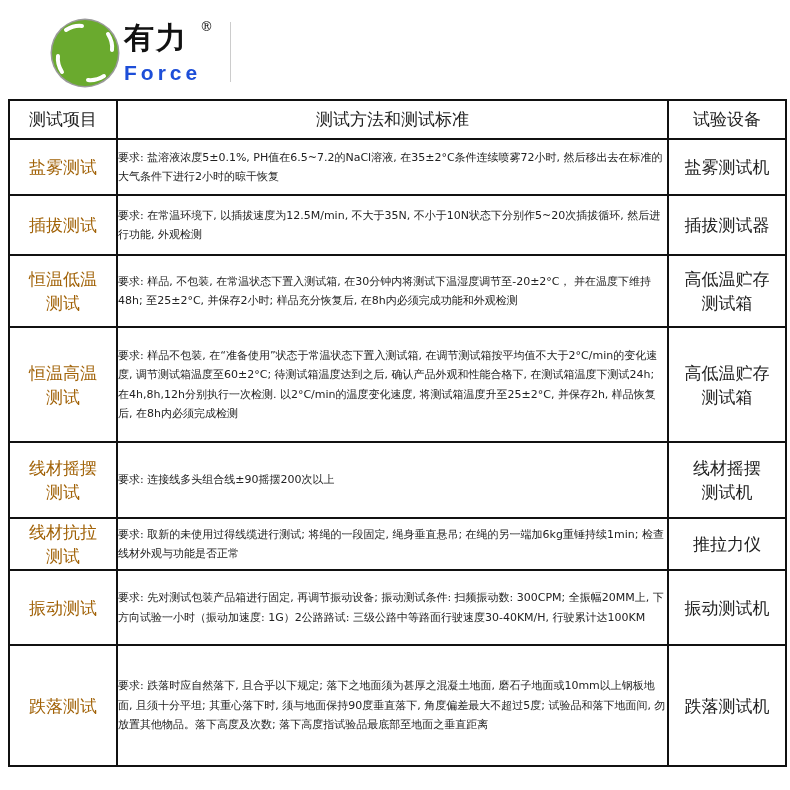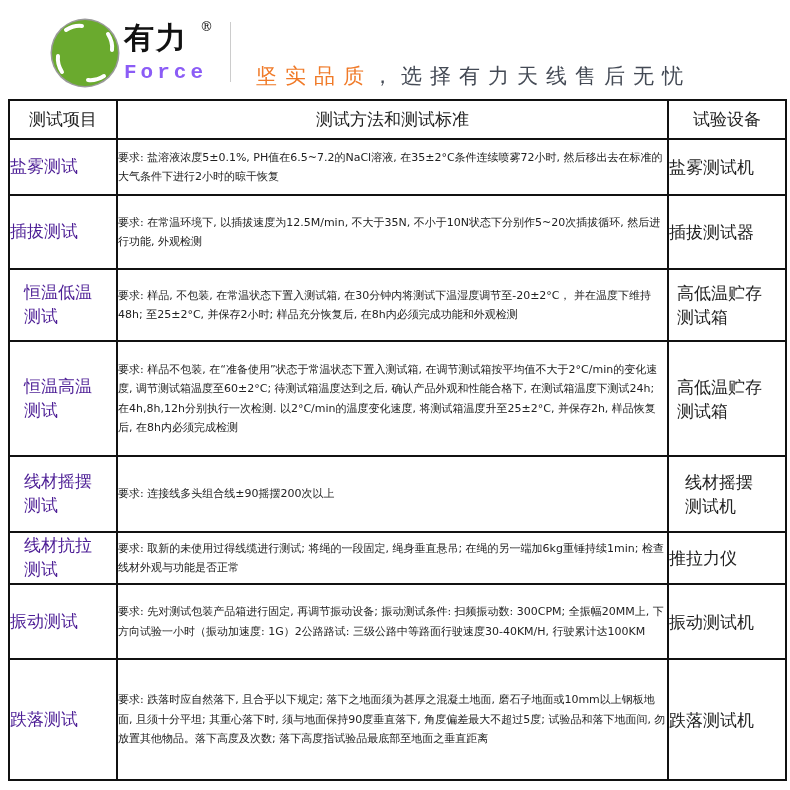--- a/index.html
+++ b/index.html
@@ -7,58 +7,55 @@
            font-family: "DejaVu Sans", "Liberation Sans", sans-serif; color: #222; }
 
     .header { position: absolute; left: 0; top: 0; width: 790px; height: 100px; }
     .logo { position: absolute; left: 48px; top: 17px; width: 190px; height: 70px; }
     .logo-circle { position: absolute; left: 4px; top: 3px; width: 66px; height: 66px; border-radius: 50%;
                    background: #6aaa2e; box-shadow: 0 0 0 1.5px #9a9a9a; overflow: hidden; }
     .logo-circle svg { position: absolute; left: 0; top: 0; }
     .logo-cn { position: absolute; left: 76px; top: 4px; font-family: "DejaVu Serif", "Liberation Serif", serif;
                font-weight: bold; font-size: 30px; color: #111; letter-spacing: 2px; line-height: 34px; }
     .logo-reg { position: absolute; left: 152px; top: 2px; font-size: 13px; color: #111; font-family: "DejaVu Serif", serif; }
-    .logo-en { position: absolute; left: 76px; top: 44px; font-family: Liberation Mono, monospace;
-               font-weight: bold; font-size: 21px; color: #8b5cf6; letter-spacing: 4px; line-height: 24px; }
+    .logo-en { position: absolute; left: 76px; top: 44px; font-family: Liberation Sans, sans-serif;
+               font-weight: bold; font-size: 21px; color: #1d4ed8; letter-spacing: 4px; line-height: 24px; }
     .header-divider { position: absolute; left: 230px; top: 22px; width: 1px; height: 60px; background: #cccccc; }
     .title { position: absolute; left: 244px; top: 10px; font-size: 40px; font-weight: bold; color: #0d2f6b;
              letter-spacing: 1px; line-height: 50px; white-space: nowrap; }
     .subtitle { position: absolute; left: 256px; top: 62px; font-size: 21px; line-height: 28px; letter-spacing: 8px; white-space: nowrap; }
     .subtitle .accent { color: #f07a28; }
     .subtitle .rest { color: #444a55; }
 
     table.grid { position: absolute; left: 8px; top: 99px; width: 777px; border-collapse: collapse; table-layout: fixed; }
     table.grid td, table.grid th { border: 2.5px solid #111; padding: 0; vertical-align: middle; }
     th { font-weight: normal; font-size: 17px; color: #222; height: 37px; }
-    td.col-name { font-size: 17px; line-height: 24px; color: #4c1d95; font-family: Liberation Serif, serif; }
+    td.col-name { text-align: center; font-size: 17px; line-height: 24px; color: #a16207; }
     td.col-method { font-size: 11px; line-height: 19.5px; color: #222; padding: 3px 8px 3px 8px; text-align: left; }
-    td.col-equip { text-align: left; font-size: 17px; line-height: 24px; color: #222; }
+    td.col-equip { text-align: center; font-size: 17px; line-height: 24px; color: #222; }
     th.col-method { text-align: center; }
   </style>
 </head>
 <body>
 
 <div class="header">
   <div class="logo">
     <div class="logo-circle">
       <svg width="66" height="66" viewBox="0 0 66 66">
         <path d="M14 10 Q22 5 30 6" stroke="#ffffff" stroke-width="4" fill="none" stroke-linecap="round"></path>
         <path d="M56 14 Q61 22 60 30" stroke="#ffffff" stroke-width="4" fill="none" stroke-linecap="round"></path>
         <path d="M52 56 Q44 61 36 60" stroke="#ffffff" stroke-width="4" fill="none" stroke-linecap="round"></path>
         <path d="M10 52 Q5 44 6 36" stroke="#ffffff" stroke-width="4" fill="none" stroke-linecap="round"></path>
       </svg>
     </div>
     <span class="logo-cn">有力</span>
     <span class="logo-reg">®</span>
     <span class="logo-en">Force</span>
   </div>
   <div class="header-divider"></div>
-  <div class="subtitle">
-    <span class="accent">坚实品质</span><span class="rest">，选择有力天线售后无忧</span>
-  </div>
 </div>
 
 <table class="grid">
   <colgroup>
     <col style="width:108px">
     <col style="width:551px">
     <col style="width:118px">
   </colgroup>
   <thead>
     <tr>
@@ -66,21 +63,21 @@
       <th class="col-method">测试方法和测试标准</th>
       <th>试验设备</th>
     </tr>
   </thead>
   <tbody>
     <tr style="height:56px">
       <td class="col-name">盐雾测试</td>
       <td class="col-method">要求: 盐溶液浓度5±0.1%, PH值在6.5~7.2的NaCl溶液, 在35±2°C条件连续喷雾72小时, 然后移出去在标准的大气条件下进行2小时的晾干恢复</td>
       <td class="col-equip">盐雾测试机</td>
     </tr>
-    <tr style="height:74px">
+    <tr style="height:60px">
       <td class="col-name">插拔测试</td>
       <td class="col-method">要求: 在常温环境下, 以插拔速度为12.5M/min, 不大于35N, 不小于10N状态下分别作5~20次插拔循环, 然后进行功能, 外观检测</td>
       <td class="col-equip">插拔测试器</td>
     </tr>
     <tr style="height:72px">
       <td class="col-name">
           <div style="padding:0 14px">恒温低温测试</div>
         </td>
       <td class="col-method">要求: 样品, 不包装, 在常温状态下置入测试箱, 在30分钟内将测试下温湿度调节至-20±2°C， 并在温度下维持48h; 至25±2°C, 并保存2小时; 样品充分恢复后, 在8h内必须完成功能和外观检测</td>
       <td class="col-equip">

